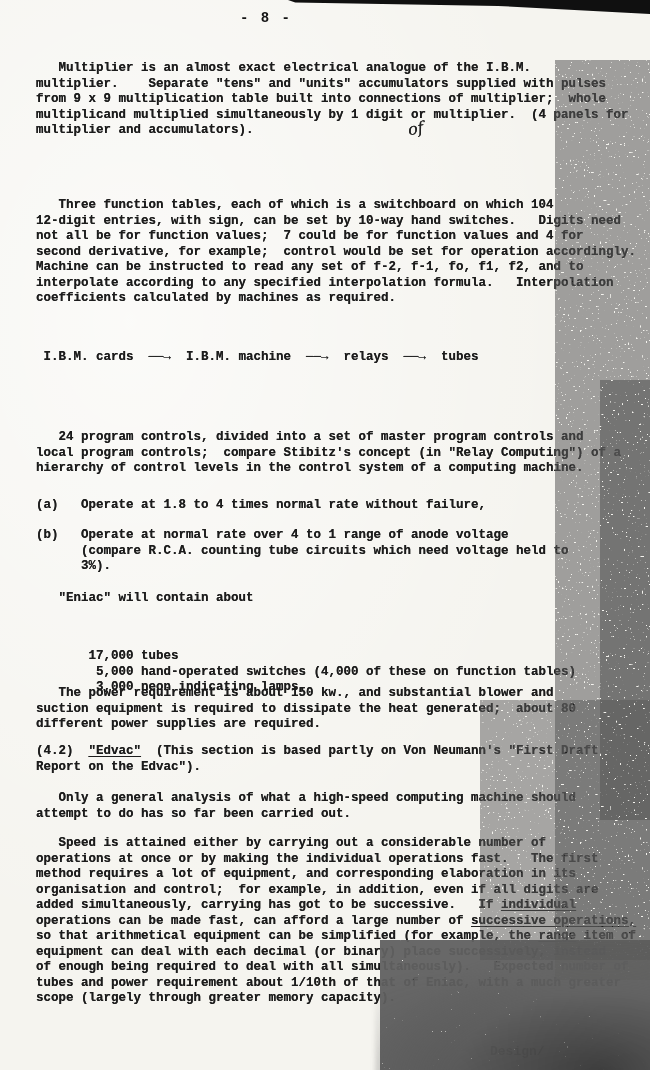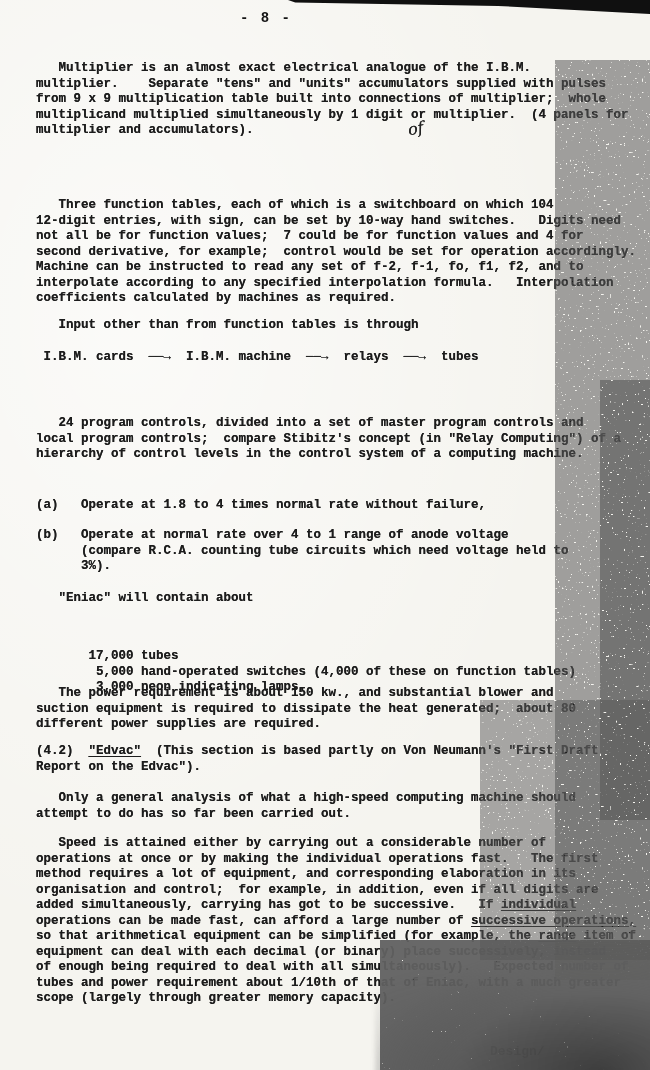--- a/index.html
+++ b/index.html
@@ -70,23 +70,22 @@
 from 9 x 9 multiplication table built into connections of multiplier;  whole
 multiplicand multiplied simultaneously by 1 digit </span><span class="has-note">or<span class="hand-note">of</span></span><span> multiplier.  (4 panels for
 multiplier and accumulators).</span></div>
   <div class="para" style="top:198px">   Three function tables, each of which is a switchboard on which 104
 12-digit entries, with sign, can be set by 10-way hand switches.   Digits need
 not all be for function values;  7 could be for function values and 4 for
 second derivative, for example;  control would be set for operation accordingly.
 Machine can be instructed to read any set of f-2, f-1, fo, f1, f2, and to
 interpolate according to any specified interpolation formula.   Interpolation
 coefficients calculated by machines as required.</div>
-  <div class="para" style="top:318px">   Input other than from function tables is through</div>
   <div class="para" style="top:350px"> I.B.M. cards  ──→  I.B.M. machine  ──→  relays  ──→  tubes</div>
-  <div class="para" style="top:416px">   24 program controls, divided into a set of master program controls and
+  <div class="para" style="top:430px">   24 program controls, divided into a set of master program controls and
 local program controls;  compare Stibitz's concept (in "Relay Computing") of a
 hierarchy of control levels in the control system of a computing machine.</div>
   <div class="para" style="top:498px">(a)   Operate at 1.8 to 4 times normal rate without failure,</div>
   <div class="para" style="top:528px">(b)   Operate at normal rate over 4 to 1 range of anode voltage
       (compare R.C.A. counting tube circuits which need voltage held to
       3%).</div>
   <div class="para" style="top:591px">   "Eniac" will contain about</div>
   <div class="para" style="top:649px">       17,000 tubes
         5,000 hand-operated switches (4,000 of these on function tables)
         3,000 neon indicating lamps.</div>

